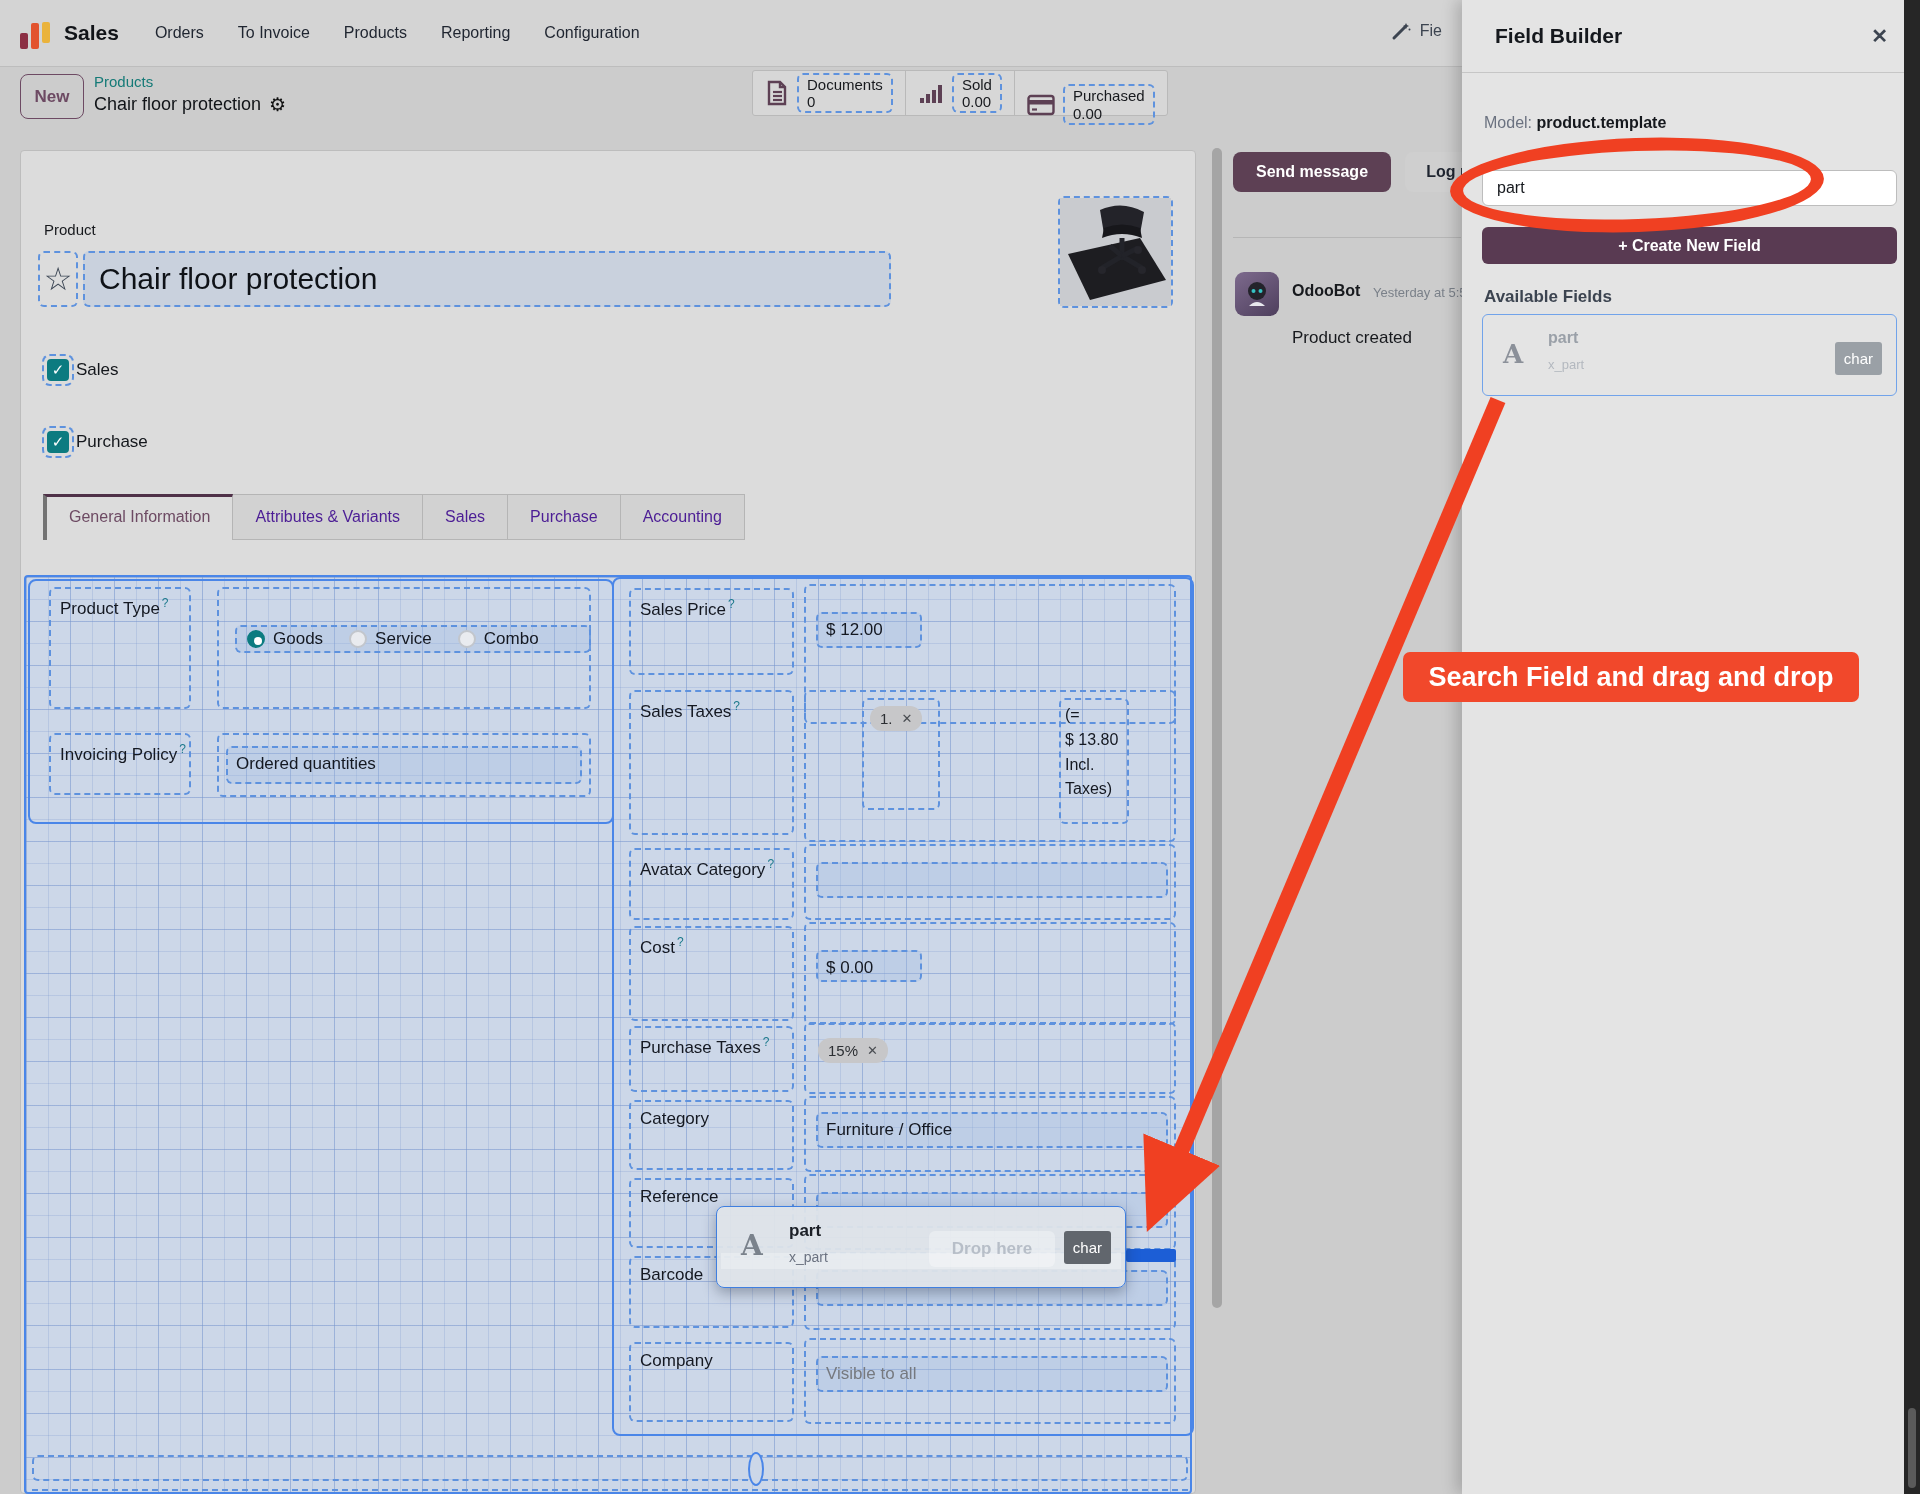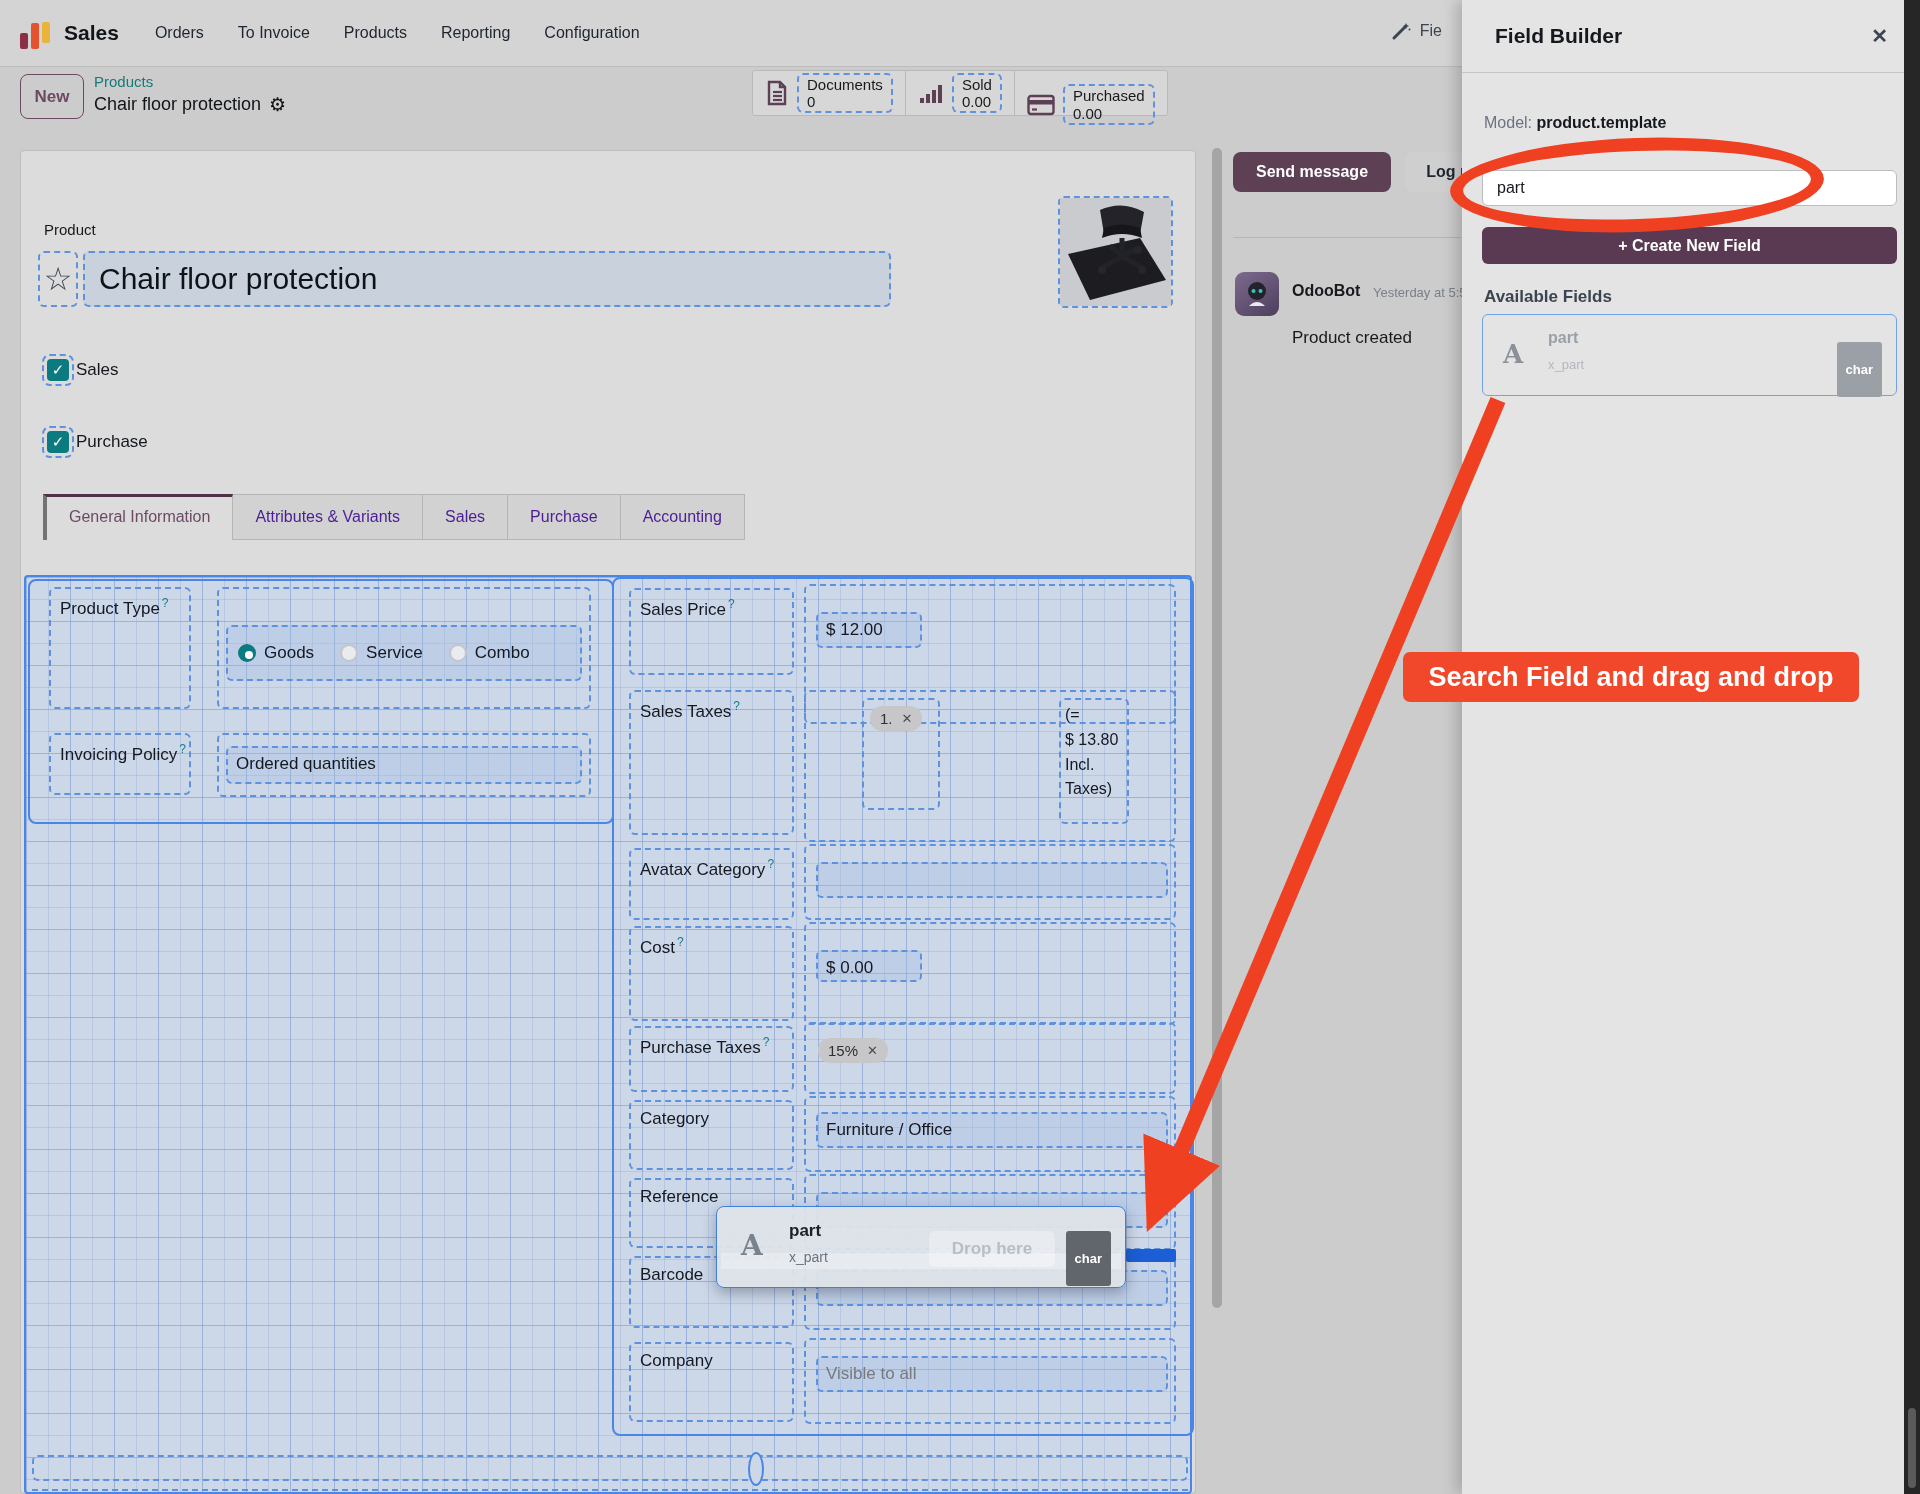--- a/index.html
+++ b/index.html
@@ -77,21 +77,21 @@
   #strip-ellipse { position:absolute; left:714px; top:-5px; width:16px; height:34px; border:2px solid #4a86e8; border-radius:50%; background:#ccd7e8; }
   #bottomline { position:absolute; left:6px; top:912px; width:1156px; height:2px; border-top:2px dashed #5e92de; }
 
   
   #dragcard { position:absolute; left:716px; top:1206px; width:410px; height:82px; background:rgba(223,227,233,.94); border:1px solid #3f7fe0; border-radius:8px; box-shadow:0 5px 14px rgba(25,35,55,.35); z-index:20; }
   #dragcard .strip { position:absolute; left:4px; right:4px; top:46px; height:16px; background:rgba(255,255,255,.28); }
   #dragcard .glyph { position:absolute; left:24px; top:22px; font-family:"DejaVu Serif", serif; font-size:28px; font-weight:700; color:#7a828c; }
   #dragcard .nm { position:absolute; left:72px; top:14px; font-size:17px; font-weight:600; color:#1b1f26; }
   #dragcard .tech { position:absolute; left:72px; top:42px; font-size:14px; color:#6b7280; }
   #dragcard .ghost { position:absolute; left:212px; top:24px; width:126px; height:36px; background:rgba(255,255,255,.32); border-radius:6px; display:flex; align-items:center; justify-content:center; font-size:17px; font-weight:700; color:rgba(125,135,150,.45); }
-  .badge { background:#61666d; color:#fff; font-size:13px; font-weight:700; padding:20px 9px; border-radius:3px; }
+  .badge { background:#61666d; color:#fff; font-size:15px; font-weight:400; padding:8px 9px; border-radius:3px; }
   #dragcard .badge { position:absolute; right:14px; top:24px; }
   #dropbar { position:absolute; left:1126px; top:1249px; width:50px; height:13px; background:#1c5ed6; border-radius:2px; z-index:19; }
 
   
   #chatter { position:absolute; left:1233px; top:0; width:260px; height:1494px; z-index:1; }
   #send-btn { position:absolute; left:0; top:152px; width:158px; height:40px; background:#5d4054; color:#fff; font-size:16px; font-weight:600; border:none; border-radius:8px; }
   #log-btn { position:absolute; left:172px; top:152px; width:110px; height:40px; background:#cfcfcf; color:#1f2530; font-size:16px; font-weight:600; border:none; border-radius:8px; }
   #chat-div { position:absolute; left:0; top:237px; width:228px; height:1px; background:#b6b6b6; }
   #avatar { position:absolute; left:2px; top:272px; width:44px; height:44px; border-radius:9px; background:linear-gradient(145deg,#7d6a8d,#4e3f5d); display:flex; align-items:center; justify-content:center; }
   #msg-author { position:absolute; left:59px; top:282px; font-size:16px; font-weight:700; color:#17191d; white-space:nowrap; }
@@ -247,21 +247,21 @@
       <div class="tab">Purchase</div>
       <div class="tab">Accounting</div>
     </div>
   </div>
 
   <div id="overlay">
 
     <div id="leftbox" class="solidbox">
       <div class="abs dash lbl" style="left:19px;top:6px;width:142px;height:122px"><span>Product Type</span><span class="help">?</span></div>
       <div class="abs dash" style="left:187px;top:6px;width:374px;height:122px">
-        <div class="abs dash fill" style="left:7px;top:36px;width:356px;height:56px;display:flex;align-items:center;padding-left:10px">
+        <div class="abs dash fill" style="left:16px;top:36px;width:356px;height:28px;display:flex;align-items:center;padding-left:10px">
           <span class="radio sel">
               <i></i>
             </span>
             <span class="rlabel">Goods</span>
           <span class="radio"></span>
             <span class="rlabel">Service</span>
           <span class="radio"></span>
             <span class="rlabel">Combo</span>
         </div>
       </div>

